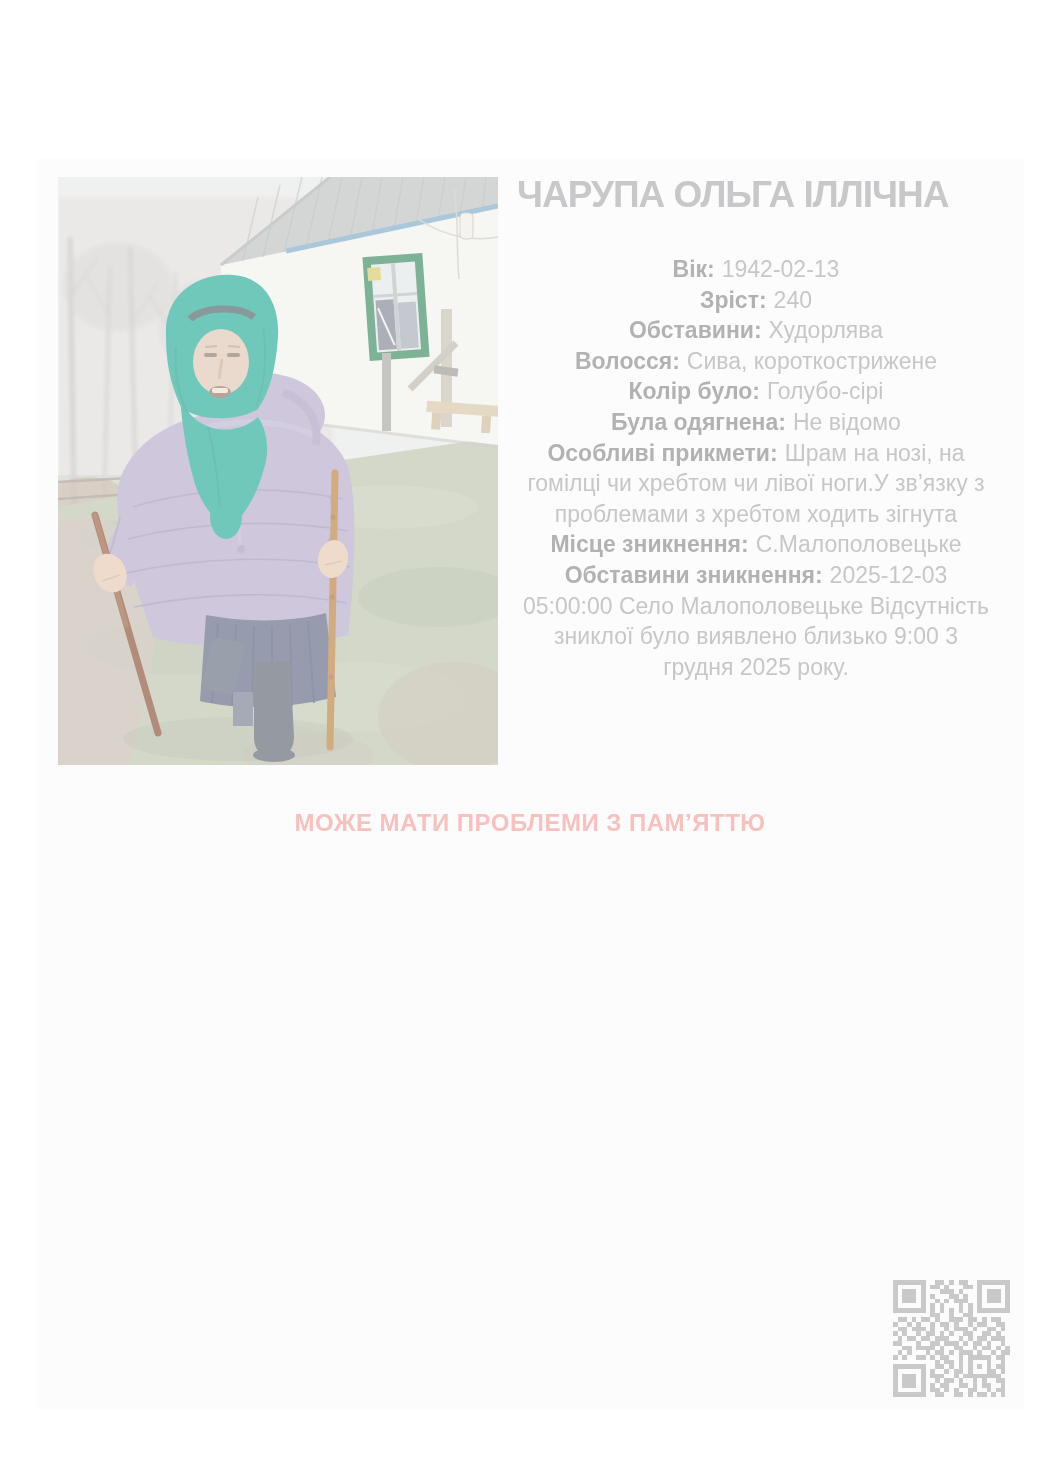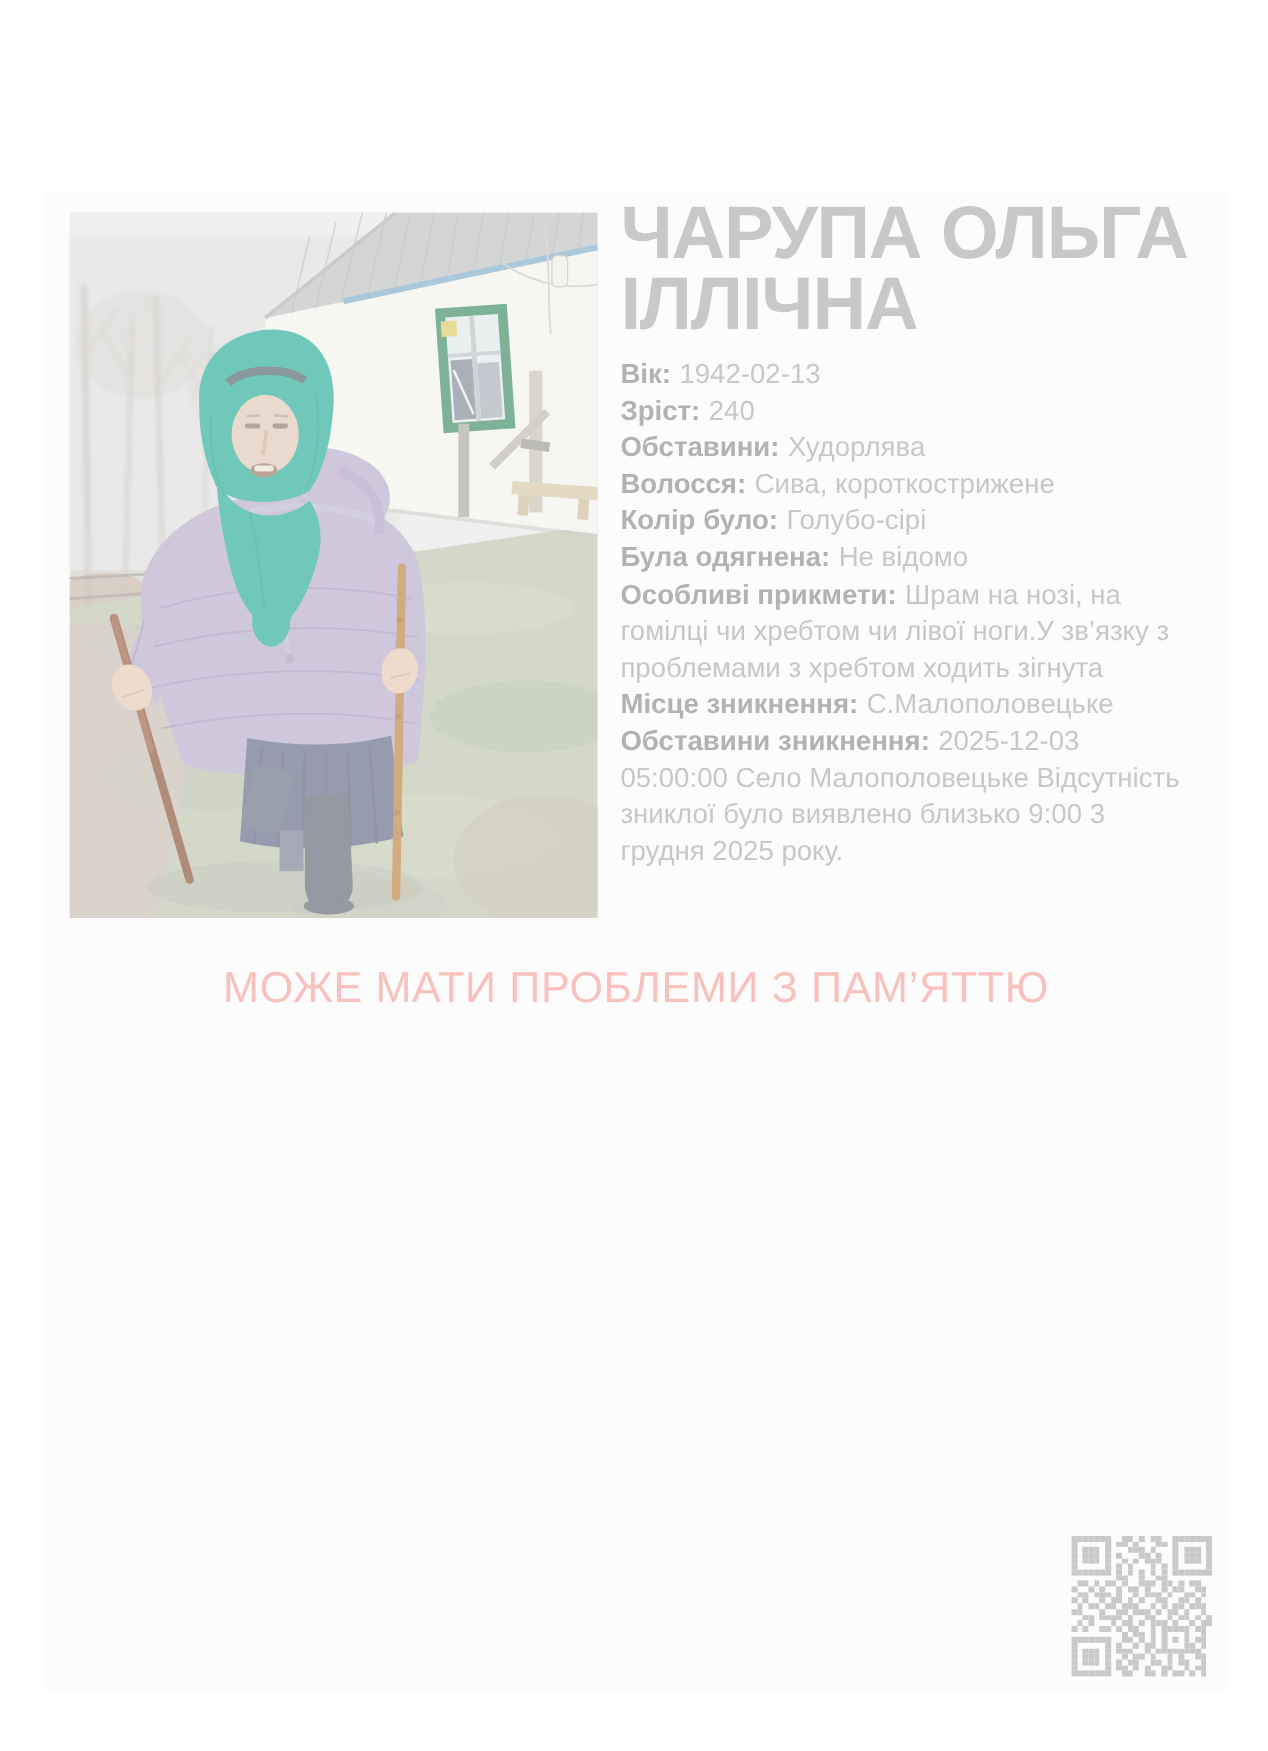--- a/index.html
+++ b/index.html
@@ -24,30 +24,30 @@
     background:var(--card-bg);
   }
   .photo{
     position:absolute;left:22px;top:18px;width:440px;height:588px;
     overflow:hidden;background:#eef0f0;
   }
   .info{
     position:absolute;left:481px;top:6px;width:478px;
   }
   .title{
-    margin:0;font-size:62px;line-height:59px;font-weight:700;
+    margin:0;font-size:37px;line-height:59px;font-weight:700;
     letter-spacing:-1px;color:var(--title-color);
   }
-  .fields{margin-top:13px;}
+  .fields{margin-top:30px;text-align:center;}
   .field-row{margin:0;font-size:23px;line-height:30.6px;}
   .f-label{font-weight:700;color:var(--label-color);}
   .f-value{color:var(--value-color);margin-left:7px;}
   .warning{
     position:absolute;left:0;top:647px;width:100%;
-    text-align:center;font-size:36px;line-height:34px;font-weight:400;
+    text-align:center;font-size:24px;line-height:34px;font-weight:700;
     color:var(--warning-color);letter-spacing:0.5px;
   }
   .qr{
     position:absolute;left:857px;top:1121px;width:117px;height:117px;
     display:grid;grid-template-columns:repeat(25,1fr);grid-template-rows:repeat(25,1fr);
   }
   .qr-cell{width:100%;height:100%;}
   .qr-cell.on{background:var(--qr-color);}
 </style>
 </head>

